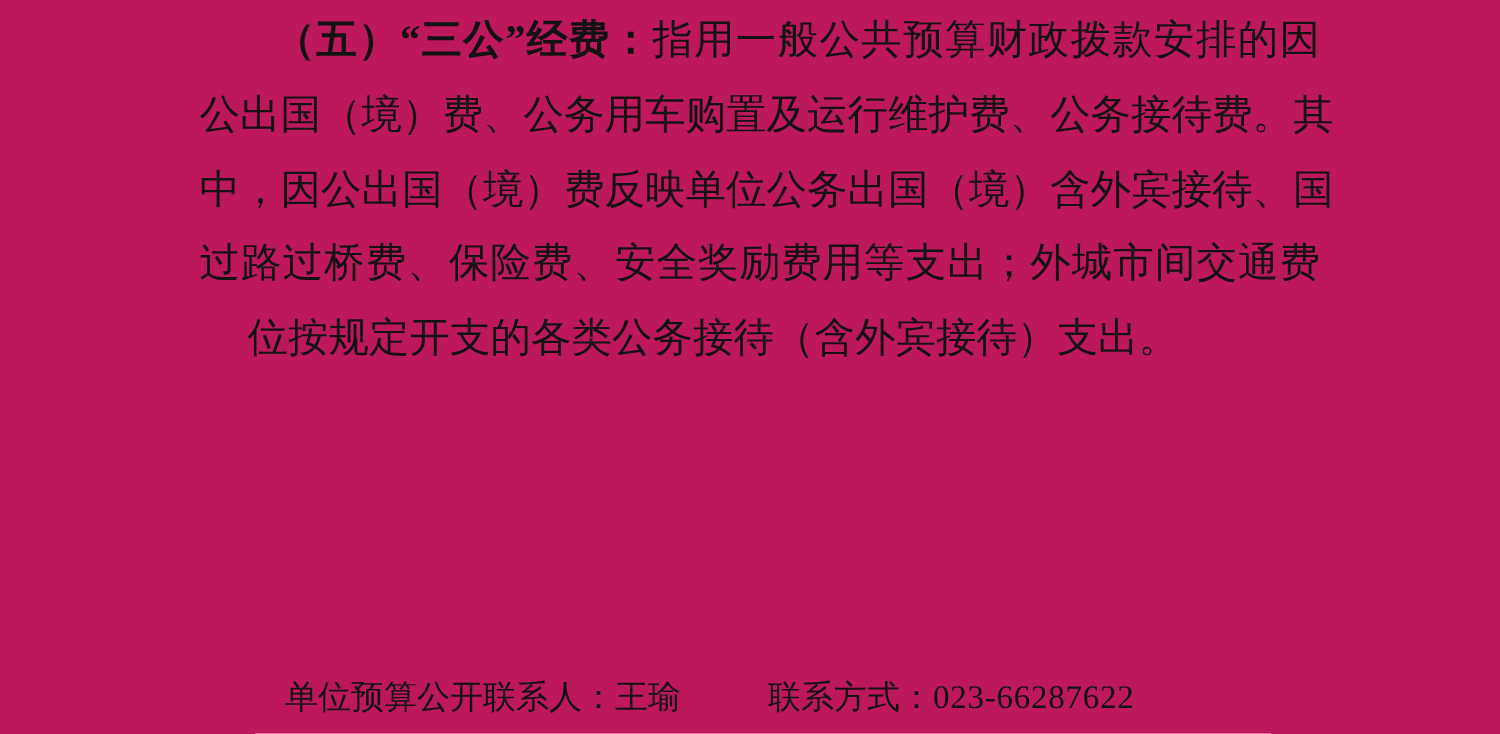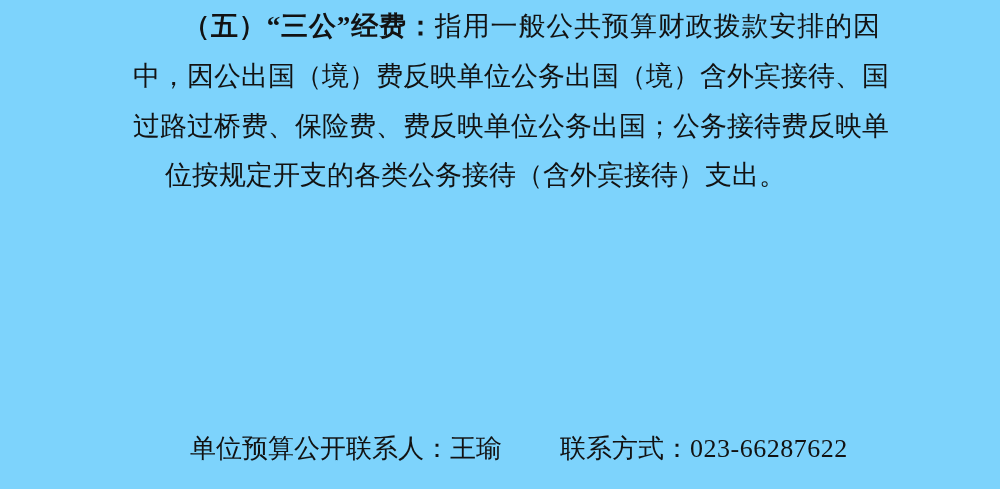--- a/index.html
+++ b/index.html
@@ -11,21 +11,21 @@
     width: 1000px;
     height: 489px;
     position: relative;
     overflow: hidden;
     font-family: "Liberation Serif", "DejaVu Serif", serif;
     color: #121212;
   }
   .page {
     position: absolute;
     inset: 0;
-    background: #7dd3fc;
+    background: #be185d;
   }
   .para {
     position: absolute;
     left: 133px;
     top: 2px;
     width: 747px;
     font-size: 27px;
   }
   .pline {
     height: 49.8px;
@@ -43,40 +43,41 @@
     text-align: left;
     text-align-last: left;
     margin-left: 32px;
   }
   .lead {
     font-weight: bold;
   }
   .contact {
     position: absolute;
     left: 190px;
-    top: 432px;
-    font-size: 26px;
+    top: 448px;
+    font-size: 22px;
     line-height: 34px;
     white-space: nowrap;
   }
   .contact .gap {
     display: inline-block;
     width: 58px;
   }
   .phone-number {
     letter-spacing: 0.5px;
   }
 </style>
 </head>
 <body>
 
 <div class="page">
 
   <div class="para">
     <div class="pline first"><span class="lead">（五）“三公”经费：</span><span>指用一般公共预算财政拨款安排的因</span></div>
+    <div class="pline">公出国（境）费、公务用车购置及运行维护费、公务接待费。其</div>
     <div class="pline">中，因公出国（境）费反映单位公务出国（境）含外宾接待、国</div>
-    <div class="pline">过路过桥费、保险费、费反映单位公务出国；公务接待费反映单</div>
+    <div class="pline">过路过桥费、保险费、安全奖励费用等支出；外城市间交通费</div>
     <div class="pline last">位按规定开支的各类公务接待（含外宾接待）支出。</div>
   </div>
 
   <div class="contact"><span>单位预算公开联系人：</span><span>王瑜</span><span class="gap"></span><span>联系方式：</span><span class="phone-number">023-66287622</span></div>
 
 </div>
 
 </body></html>

